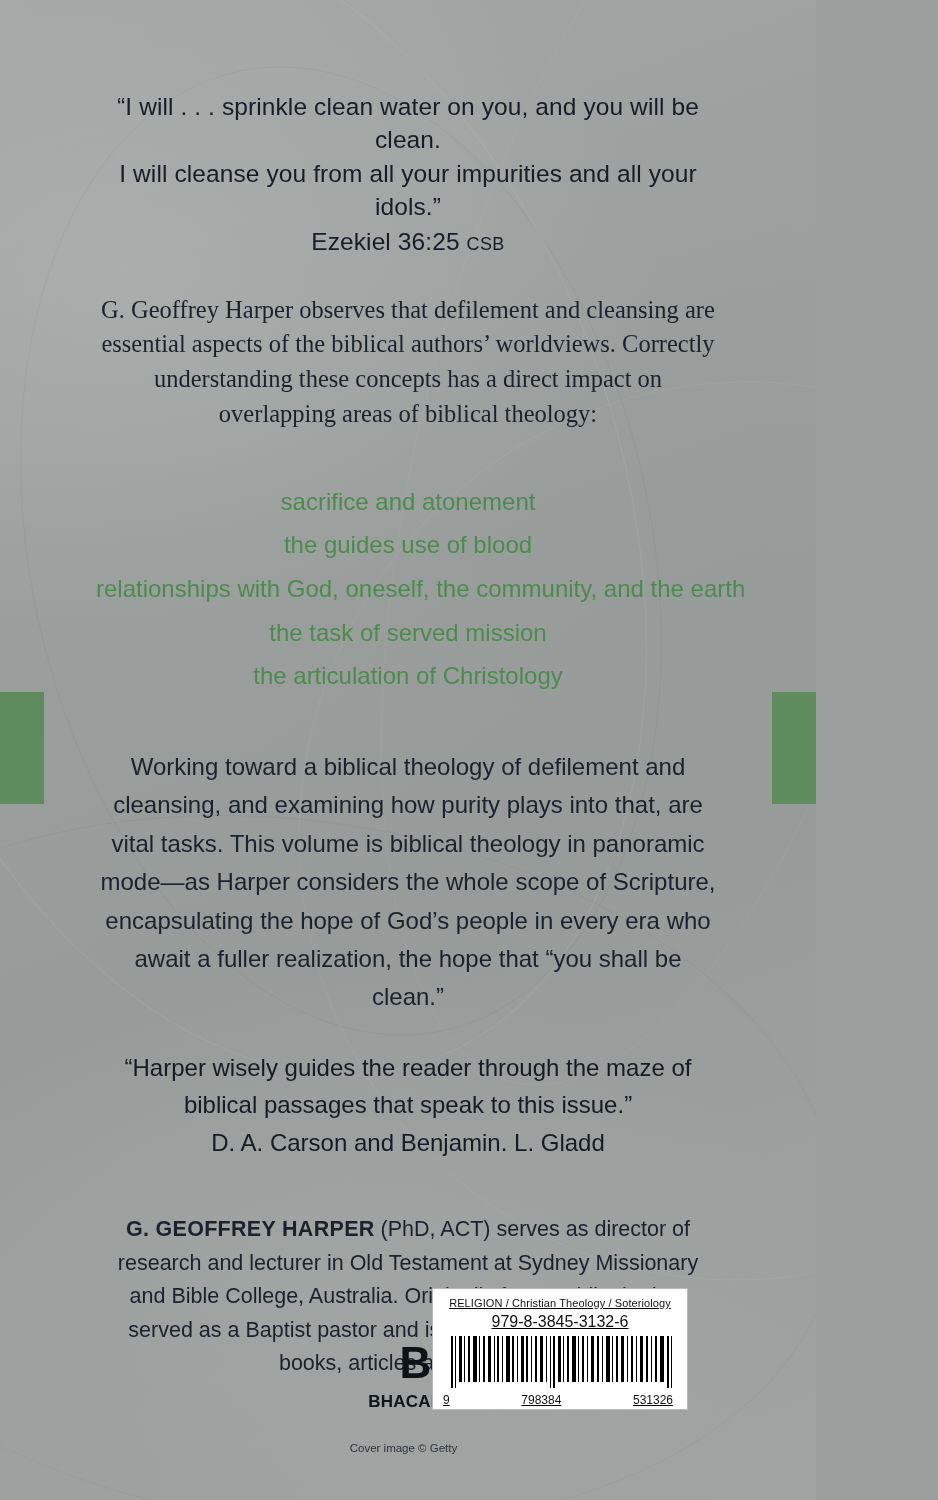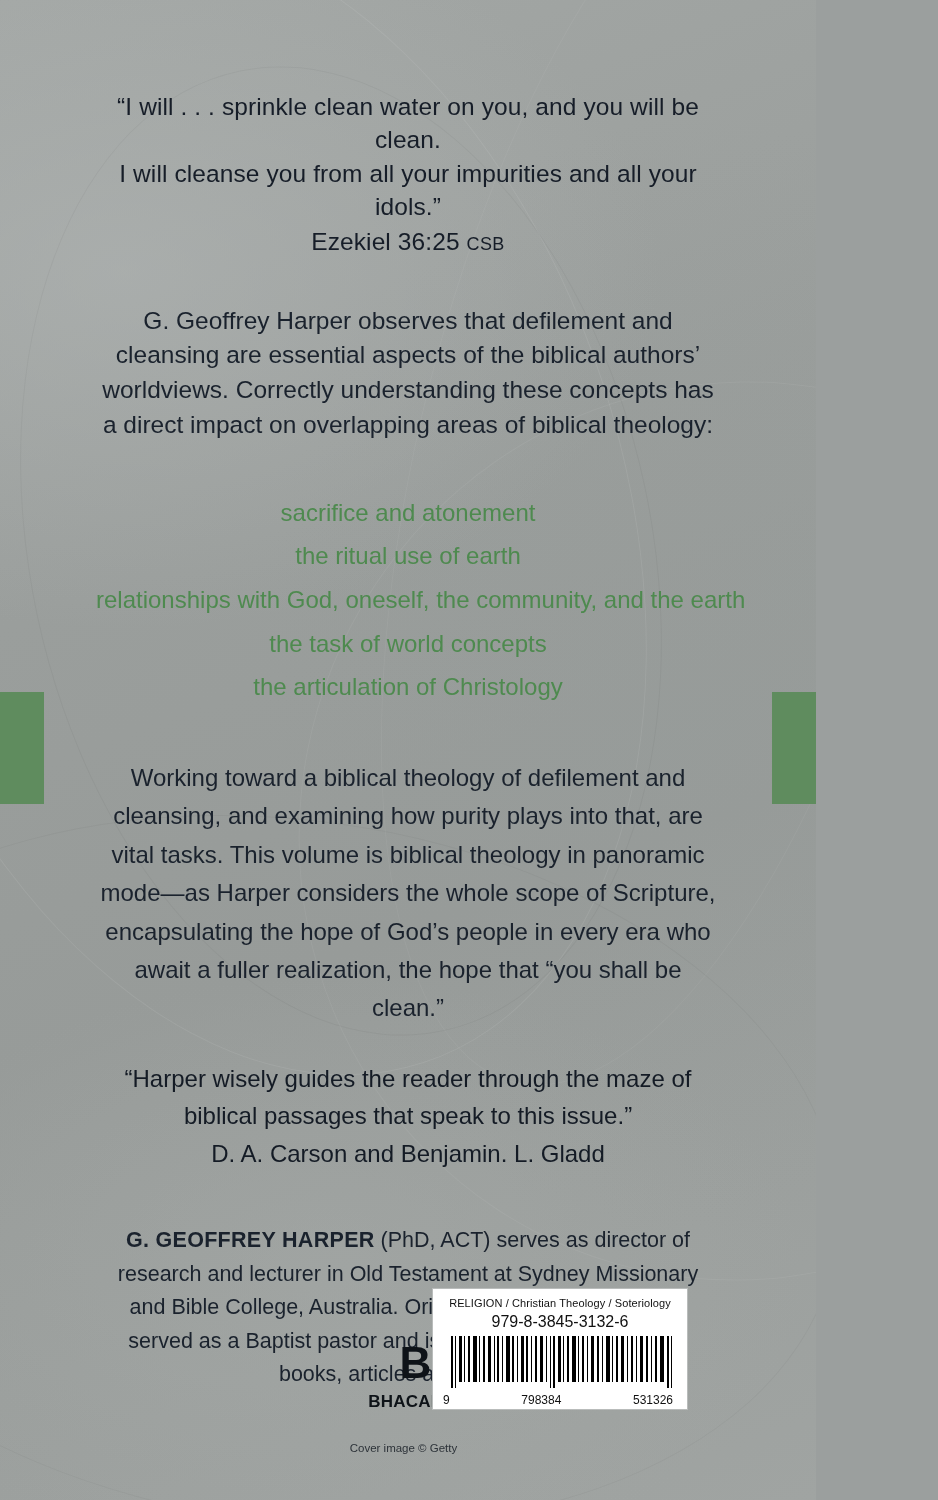--- a/index.html
+++ b/index.html
@@ -68,24 +68,25 @@
   .epigraph .ref {
     display: block;
     margin-top: 2px;
   }
   .epigraph .ref .small {
     font-size: 18px;
     letter-spacing: 0.4px;
   }
 
   .blurb {
-    margin-top: 45px;
+    margin-top: 34px;
     font-size: 24.5px;
     line-height: 1.42;
     color: #1a222d;
+    font-family: Liberation Serif, serif;
   }
 
   .topics {
     margin-top: 48px;
     color: #4e8a4f;
     font-size: 24px;
     line-height: 1.82;
   }
   .topics div { white-space: nowrap; }
 
@@ -170,20 +171,21 @@
     position: absolute;
     right: 128px;
     bottom: 90px;
     width: 256px;
     height: 122px;
     background: #ffffff;
     border: 1px solid #b9bcbb;
     box-sizing: border-box;
     padding: 7px 8px 11px 8px;
     text-align: center;
+    text-decoration: underline;
   }
   .isbn-cat {
     font-size: 11px;
     color: #111;
     line-height: 1.35;
     letter-spacing: 0.1px;
   }
   .isbn-num {
     font-size: 16px;
     color: #111;
@@ -223,23 +225,23 @@
     <div class="epigraph">
       <div>“I will . . . sprinkle clean water on you, and you will be clean.</div>
       <div>I will cleanse you from all your impurities and all your idols.”</div>
       <span class="ref"><span>Ezekiel 36:25</span> <span class="small">CSB</span></span>
     </div>
 
     <div class="blurb">G. Geoffrey Harper observes that defilement and cleansing are essential aspects of the biblical authors’ worldviews. Correctly understanding these concepts has a direct impact on overlapping areas of biblical theology:</div>
 
     <div class="topics">
       <div>sacrifice and atonement</div>
-      <div>the ritual use of earth</div>
+      <div>the guides use of blood</div>
       <div>relationships with God, oneself, the community, and the earth</div>
-      <div>the task of world concepts</div>
+      <div>the task of served mission</div>
       <div>the articulation of Christology</div>
     </div>
 
     <div class="body-text">Working toward a biblical theology of defilement and cleansing, and examining how purity plays into that, are vital tasks. This volume is biblical theology in panoramic mode—as Harper considers the whole scope of Scripture, encapsulating the hope of God’s people in every era who await a fuller realization, the hope that “you shall be clean.”</div>
 
     <div class="endorsement">
       <div>“Harper wisely guides the reader through the maze of</div>
       <div>biblical passages that speak to this issue.”</div>
       <span class="attrib">D. A. Carson and Benjamin. L. Gladd</span>
     </div>

